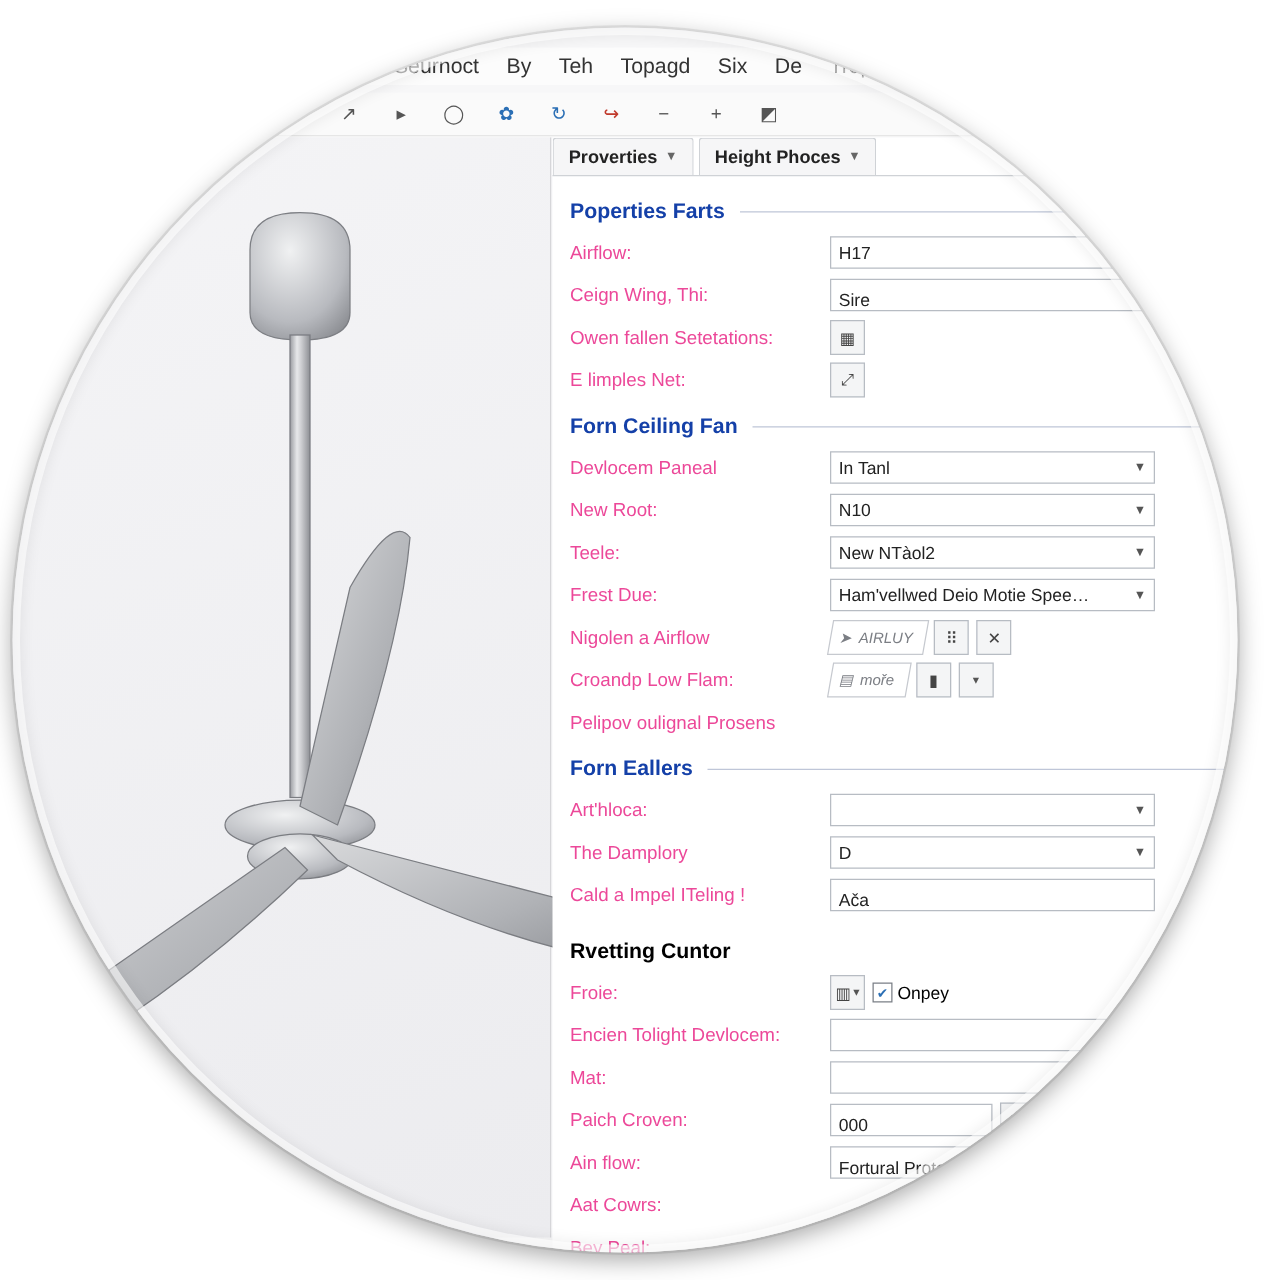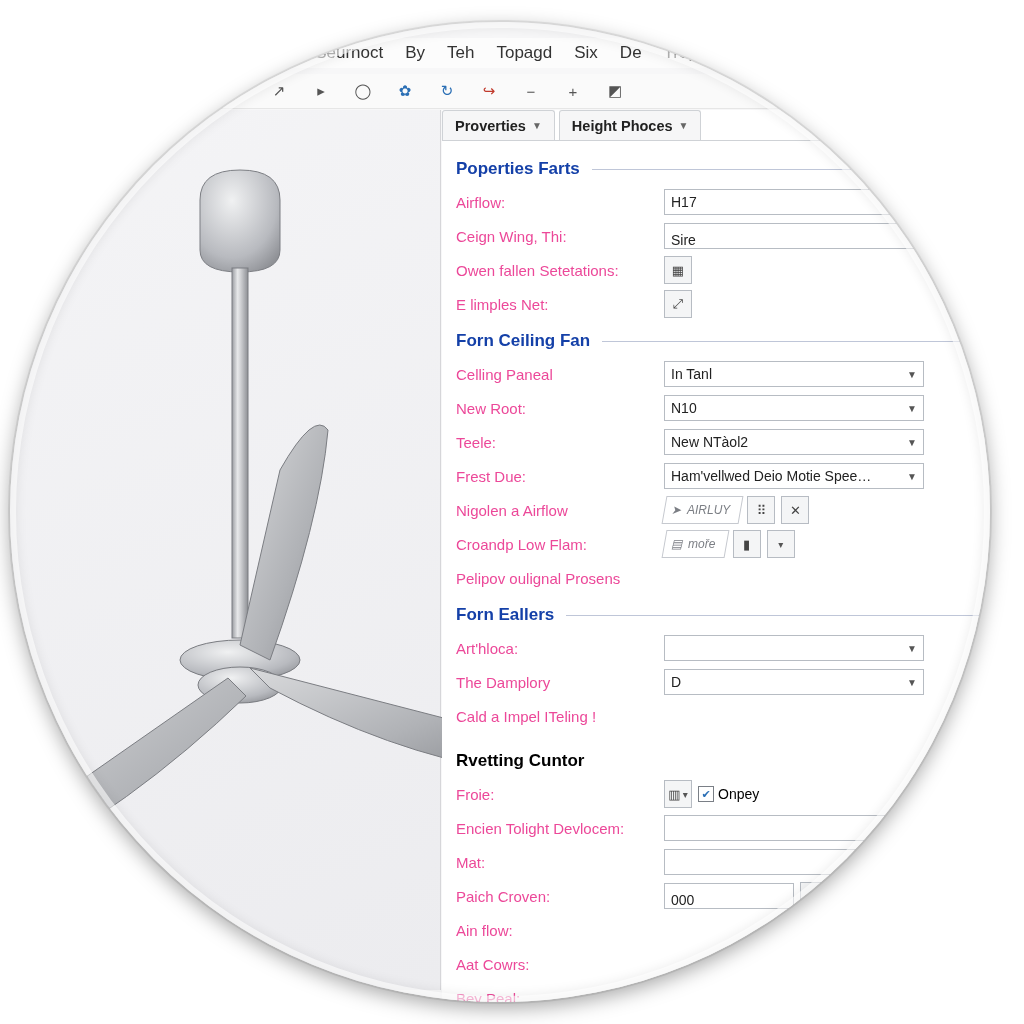--- a/index.html
+++ b/index.html
@@ -342,21 +342,21 @@
           <div class="label">E limples Net:</div>
           <div class="control-cell">
             <div class="minibtn">⤢</div>
           </div>
         </div>
 
         <div class="section-title">
           <span>Forn Ceiling Fan</span>
         </div>
         <div class="row">
-            <div class="label">Celling Paneal</div>
+            <div class="label">Devlocem Paneal</div>
           <div class="control-cell">
               <div class="combo">
                 <span>In Tanl</span>
                 <span class="caret">▼</span>
               </div>
             </div>
           </div>
         <div class="row">
             <div class="label">New Root:</div>
           <div class="control-cell">
@@ -429,20 +429,25 @@
             <div class="label">The Damplory</div>
           <div class="control-cell">
               <div class="combo">
                 <span>D</span>
                 <span class="caret">▼</span>
               </div>
             </div>
           </div>
         <div class="row">
             <div class="label">Cald a Impel ITeling !</div>
+          <div class="control-cell">
+              <div class="tbox wide">
+                <span>Ača</span>
+              </div>
+            </div>
           </div>
 
         <div class="section-title plain" style="margin-top:18px;">
           <span>Rvetting Cuntor</span>
         </div>
         <div class="row">
             <div class="label">Froie:</div>
           <div class="control-cell">
             <div class="minibtn">▥<span class="caret" style="margin-left:2px;">▾</span></div>
             <label class="chk">
@@ -471,20 +476,25 @@
             <div class="label">Paich Croven:</div>
           <div class="control-cell">
               <div class="tbox sm">
                 <span>000</span>
               </div>
               <div class="minibtn">▦</div>
             </div>
           </div>
         <div class="row">
             <div class="label">Ain flow:</div>
+          <div class="control-cell">
+              <div class="tbox wide">
+                <span>Fortural Protess</span>
+              </div>
+            </div>
           </div>
         <div class="row">
             <div class="label">Aat Cowrs:</div>
           </div>
         <div class="row">
             <div class="label">Bey Peal:</div>
           <div class="control-cell">
               <div class="tbox wide">
                 <span>Esv</span>
               </div>

